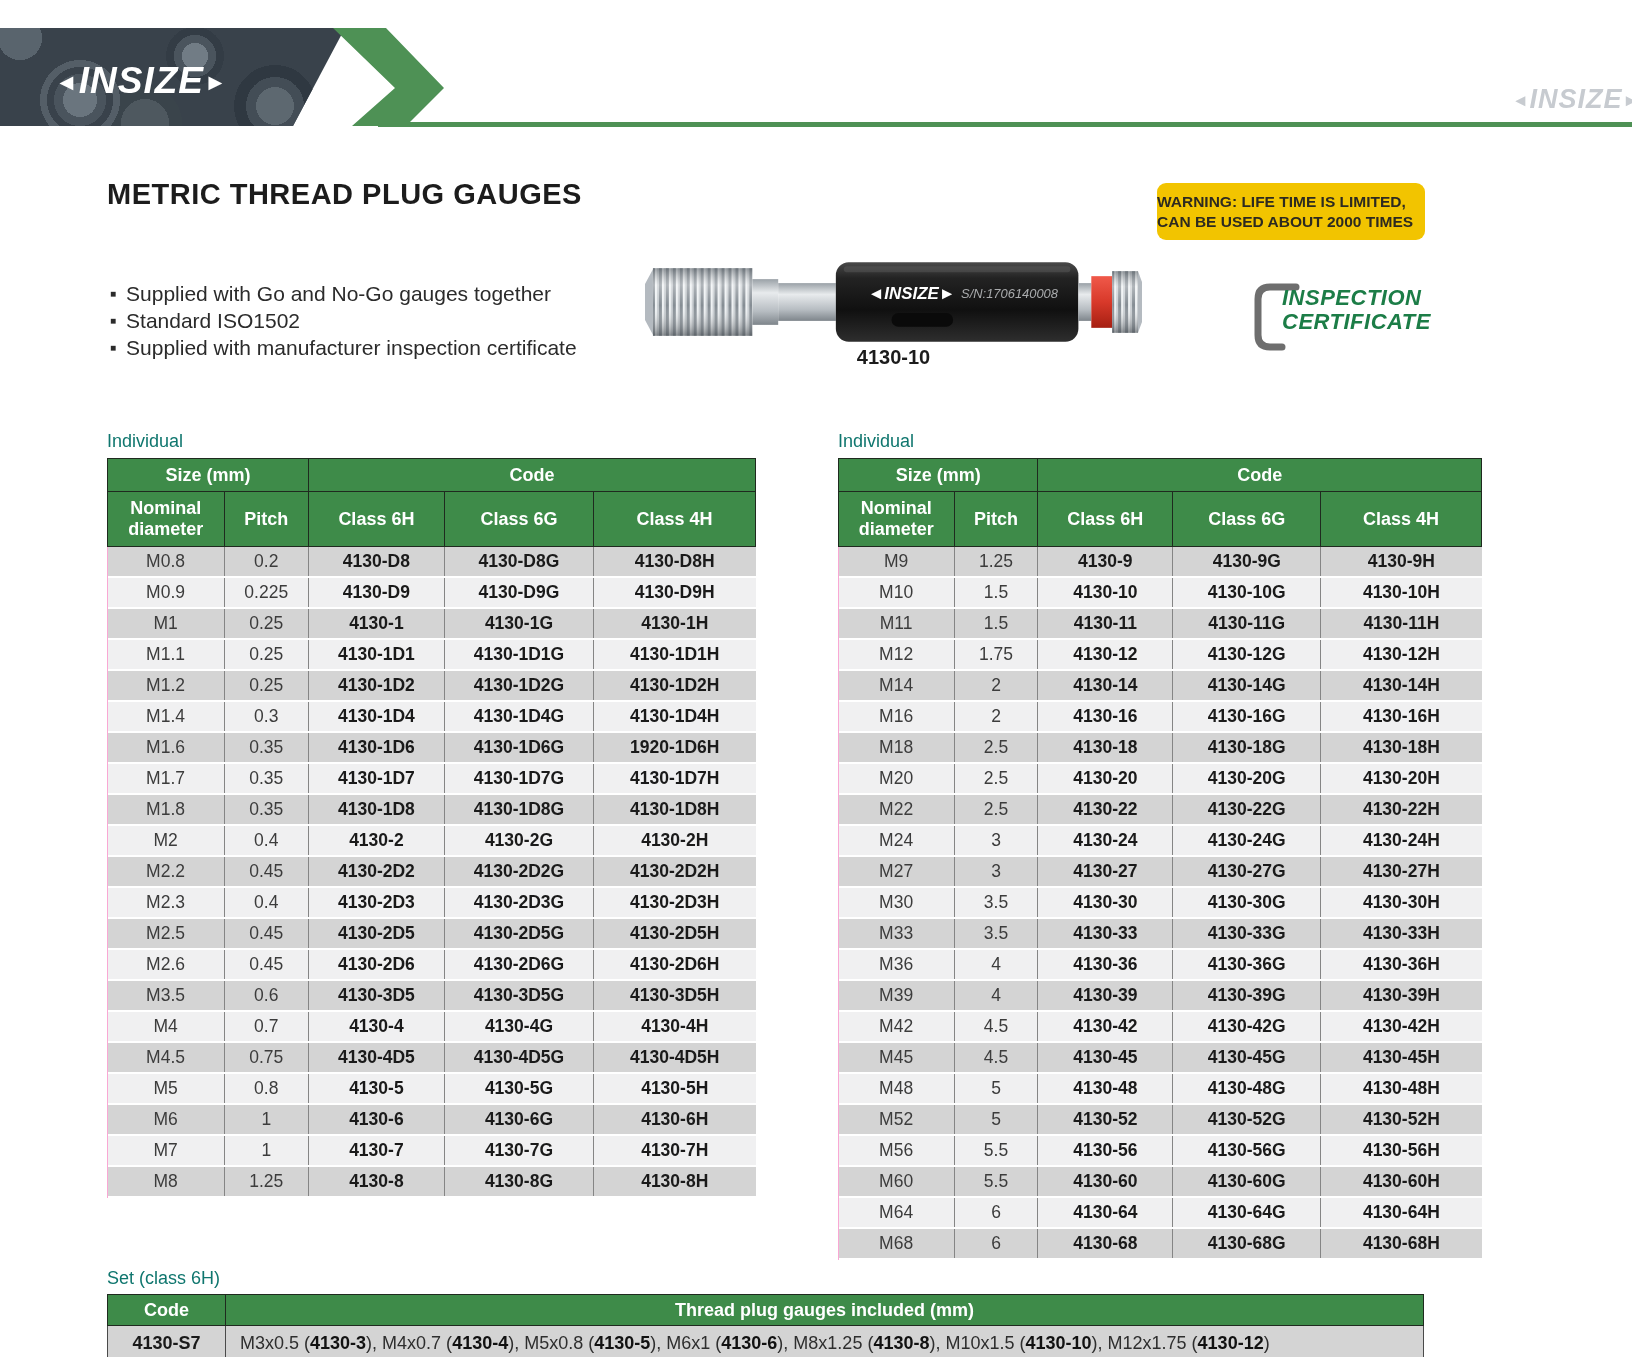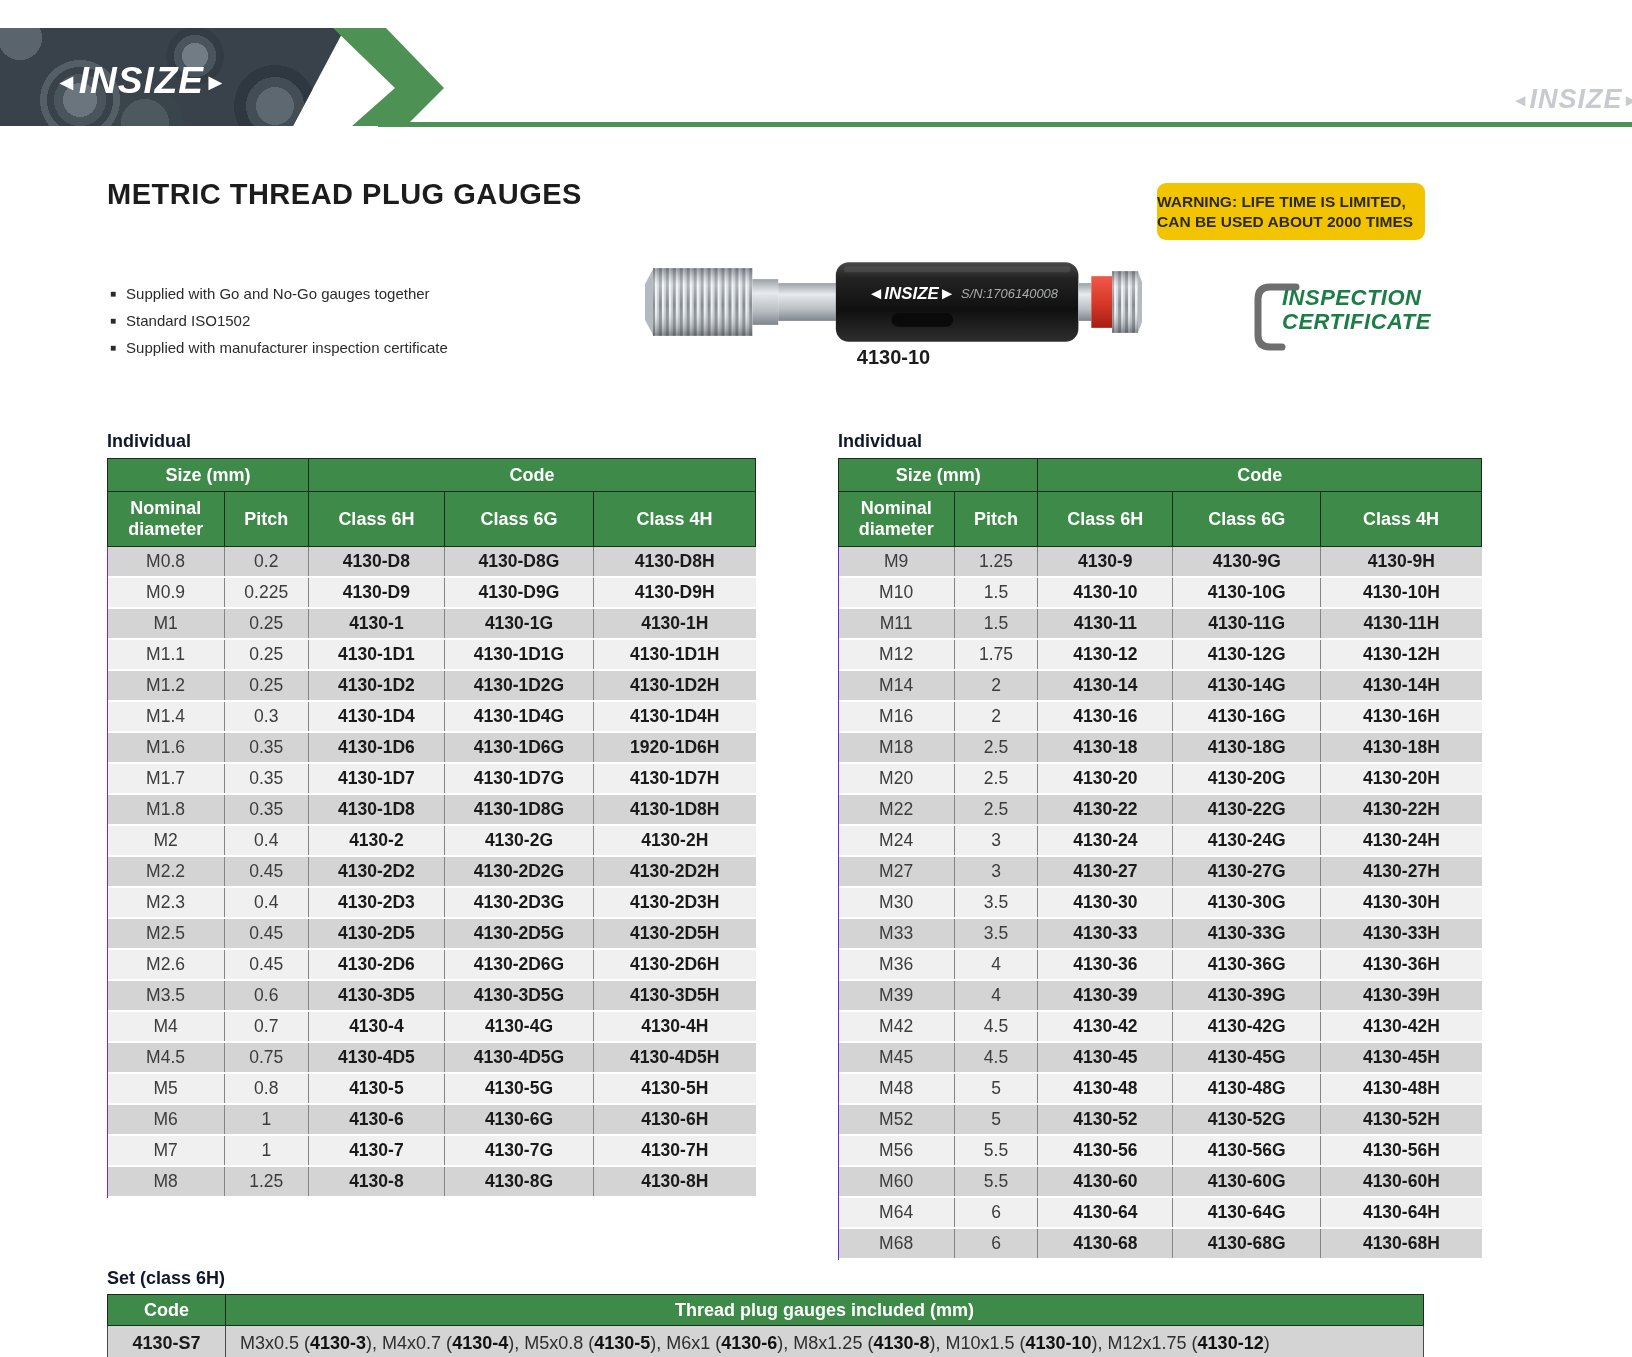--- a/index.html
+++ b/index.html
@@ -21,43 +21,43 @@
   .hdr-line{position:absolute;left:378px;top:94px;width:1254px;height:5px;background:#4e9155;}
   .brand{position:absolute;left:55px;top:32px;color:#ffffff;font-size:37px;font-weight:800;
     font-style:italic;letter-spacing:1px;white-space:nowrap;}
   .brand .arr{font-size:0.62em;font-style:normal;vertical-align:12%;}
   .watermark{position:absolute;left:1512px;top:56px;color:#c7cbd0;font-size:27px;font-weight:800;
     font-style:italic;letter-spacing:1px;white-space:nowrap;}
   .watermark .arr{font-size:0.62em;font-style:normal;vertical-align:12%;}
 
   
   .title{position:absolute;left:107px;top:150px;font-size:29px;font-weight:800;color:#1c1c1c;letter-spacing:0.5px;}
-  .bullets{position:absolute;left:110px;top:255px;font-size:15px;color:#2b2b2b;}
+  .bullets{position:absolute;left:110px;top:255px;font-size:21px;color:#2b2b2b;}
   .bullets .bi{display:flex;align-items:center;margin-bottom:5px;line-height:22px;}
   .bullets .bi::before{content:"■";font-size:10px;margin-right:10px;color:#2b2b2b;}
 
   
   .warning{position:absolute;left:1157px;top:155px;width:268px;height:57px;background:#f2c400;
     border-radius:9px;display:flex;flex-direction:column;justify-content:center;align-items:flex-start;}
   .warning div{font-size:15.5px;font-weight:800;color:#2d2a20;line-height:20px;}
 
   
   .cert{position:absolute;left:1252px;top:248px;width:190px;height:80px;}
   .cert svg{position:absolute;left:0;top:6px;}
   .cert .ct{position:absolute;left:30px;top:10px;color:#1c7d47;font-weight:800;font-style:italic;
     font-size:22px;line-height:24px;letter-spacing:0.5px;}
 
   
   .gauge{position:absolute;left:645px;top:224px;width:497px;height:100px;}
   .gauge-caption{position:absolute;left:645px;top:318px;width:497px;text-align:center;
     font-size:20px;font-weight:800;color:#1c1c1c;}
 
   
-  .section-label{position:absolute;font-size:18px;font-weight:700;color:#0f172a;}
-  .tbl{position:absolute;border-collapse:collapse;table-layout:fixed;background:#6d28d9;}
+  .section-label{position:absolute;font-size:18px;font-weight:400;color:#0f766e;}
+  .tbl{position:absolute;border-collapse:collapse;table-layout:fixed;background:#f9a8d4;}
   .tbl th{background:#3e8b49;color:#ffffff;font-weight:700;border:1px solid #1f2a1f;}
   .tbl th.grp{font-size:18px;height:30px;}
   .tbl th.col{font-size:18px;height:54px;line-height:21px;padding:0 4px;}
   .tbl td{height:29px;text-align:center;font-size:17.5px;border-right:1px solid #858585;
     border-bottom:2px solid #ffffff;padding:0 2px;overflow:hidden;white-space:nowrap;}
   .tbl td:last-child{border-right:none;}
   .tbl tbody tr:nth-child(odd) td{background:#d4d4d4;}
   .tbl tbody tr:nth-child(even) td{background:#f0f0f1;}
   .tbl td.c-size{color:#3c3c3c;font-weight:400;}
   .tbl td.c-code{color:#1a1a1a;font-weight:700;}

